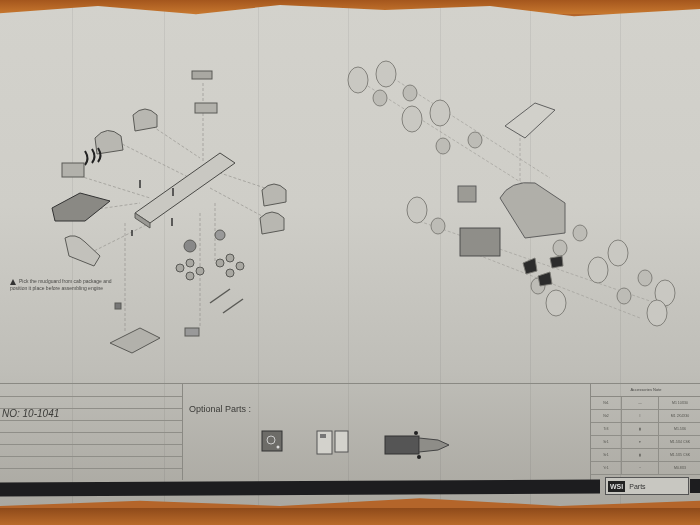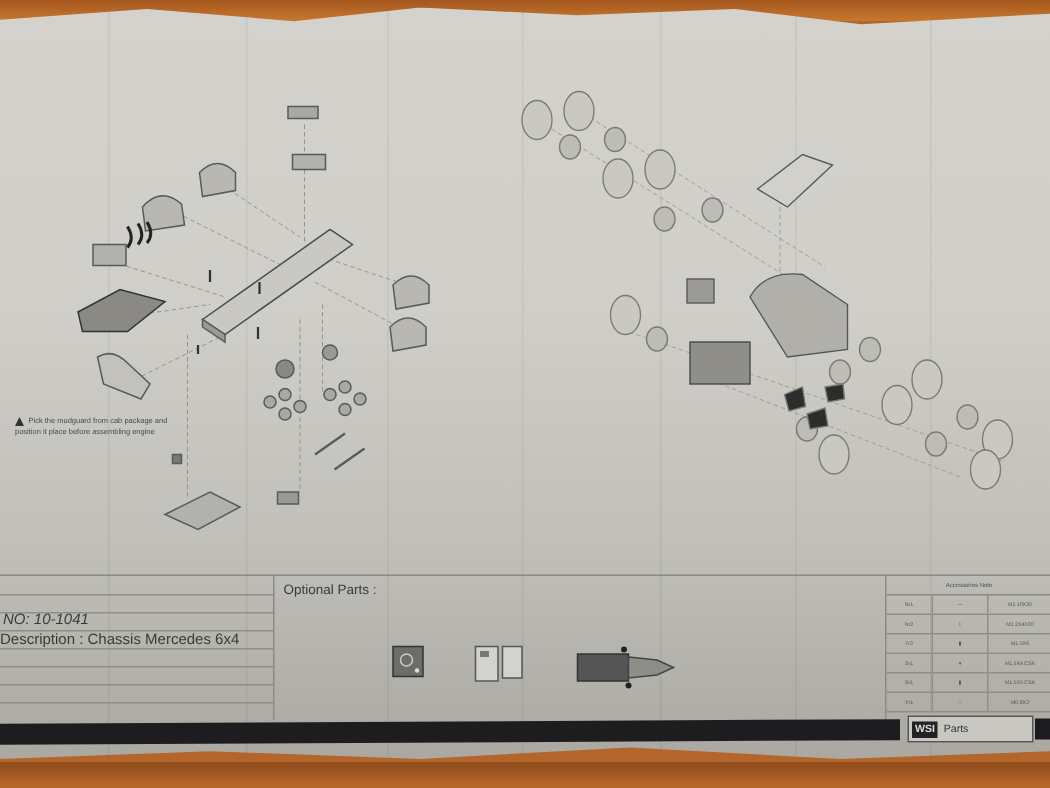--- a/index.html
+++ b/index.html
@@ -13,21 +13,21 @@
   .drawing{position:absolute;}
   .drawing svg{display:block;}
   .note{position:absolute;left:10px;top:275px;width:120px;font-size:5px;line-height:7px;color:#4a4a47;}
   .note .warn{display:inline-block;width:0;height:0;border-left:3px solid transparent;border-right:3px solid transparent;border-bottom:6px solid #333;vertical-align:middle;margin-right:3px;}
   .titleblock{position:absolute;left:0;top:380px;width:700px;height:100px;}
   .tb-left{position:absolute;left:0;top:0;width:182px;height:96px;border-top:1px solid #8a8983;}
   .tb-line{position:absolute;left:0;width:182px;height:1px;background:#8f8e88;}
   .tb-no{position:absolute;left:2px;top:24px;font-size:10px;color:#3b3b38;font-style:italic;}
   .tb-desc{position:absolute;left:0px;top:37px;font-size:10px;color:#3b3b38;white-space:nowrap;}
   .tb-optional{position:absolute;left:182px;top:0;width:408px;height:96px;border-left:1px solid #8a8983;border-top:1px solid #8a8983;}
-  .opt-title{position:absolute;left:6px;top:4px;font-size:9px;color:#3b3b38;}
+  .opt-title{position:absolute;left:6px;top:20px;font-size:9px;color:#3b3b38;}
   .opt-part{position:absolute;}
   .tb-acc{position:absolute;left:590px;top:0;width:110px;height:96px;border-left:1px solid #8a8983;border-top:1px solid #8a8983;}
   .acc-head{height:12px;font-size:4px;line-height:12px;text-align:center;color:#4a4a47;border-bottom:1px solid #8a8983;}
   .acc-row{display:flex;height:12px;border-bottom:1px solid #8f8e88;font-size:3.5px;color:#55554f;}
   .acc-row span{display:flex;align-items:center;justify-content:center;border-right:1px solid #8f8e88;}
   .acc-row span:nth-child(1){width:30px;}
   .acc-row span:nth-child(2){width:36px;}
   .acc-row span:nth-child(3){flex:1;border-right:none;}
   .bar{position:absolute;left:0;top:478px;width:600px;height:14px;background:#1d1d1f;transform:skewY(-0.3deg);}
   .bar-right{position:absolute;left:690px;top:476px;width:10px;height:14px;background:#1d1d1f;}
@@ -165,21 +165,20 @@
   <div class="titleblock">
     <div class="tb-left">
       <div class="tb-line" style="top:12px"></div>
       <div class="tb-line" style="top:24px"></div>
       <div class="tb-line" style="top:36px"></div>
       <div class="tb-line" style="top:48px"></div>
       <div class="tb-line" style="top:60px"></div>
       <div class="tb-line" style="top:72px"></div>
       <div class="tb-line" style="top:84px"></div>
       <div class="tb-no">NO: 10-1041</div>
-      <div class="tb-desc">Description : Chassis Mercedes  6x4</div>
     </div>
 
     <div class="tb-optional">
       <div class="opt-title">Optional Parts :</div>
       <div class="opt-part" style="left:78px;top:46px;">
         <svg width="22" height="22">
             <rect x="1" y="1" width="20" height="20" fill="#6d6c68" stroke="#333"></rect>
             <circle cx="10" cy="10" r="4" fill="none" stroke="#ccc"></circle>
             <circle cx="17" cy="17" r="1.5" fill="#ddd"></circle>
           </svg>

